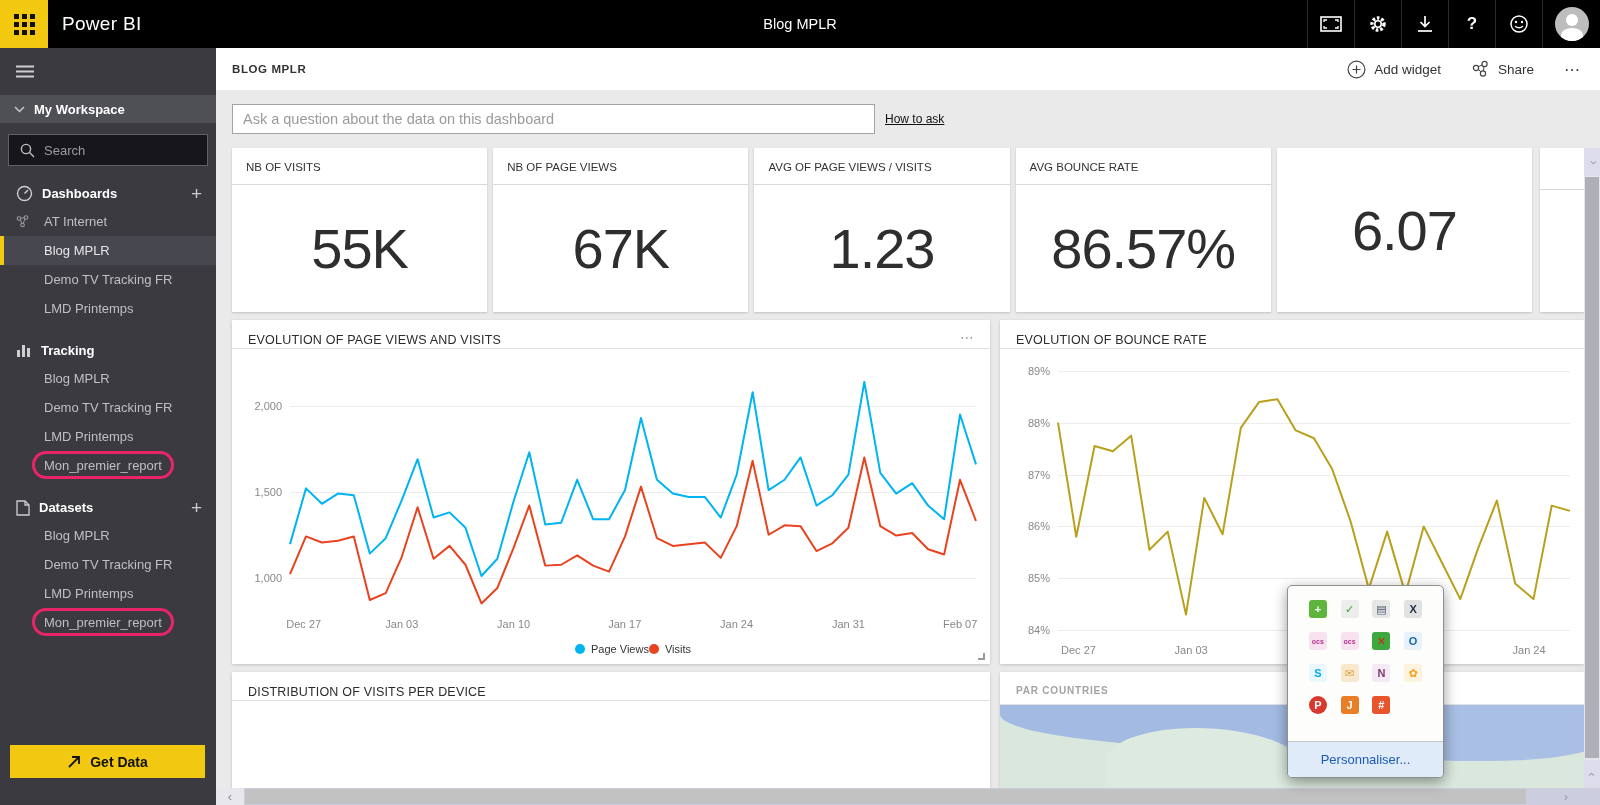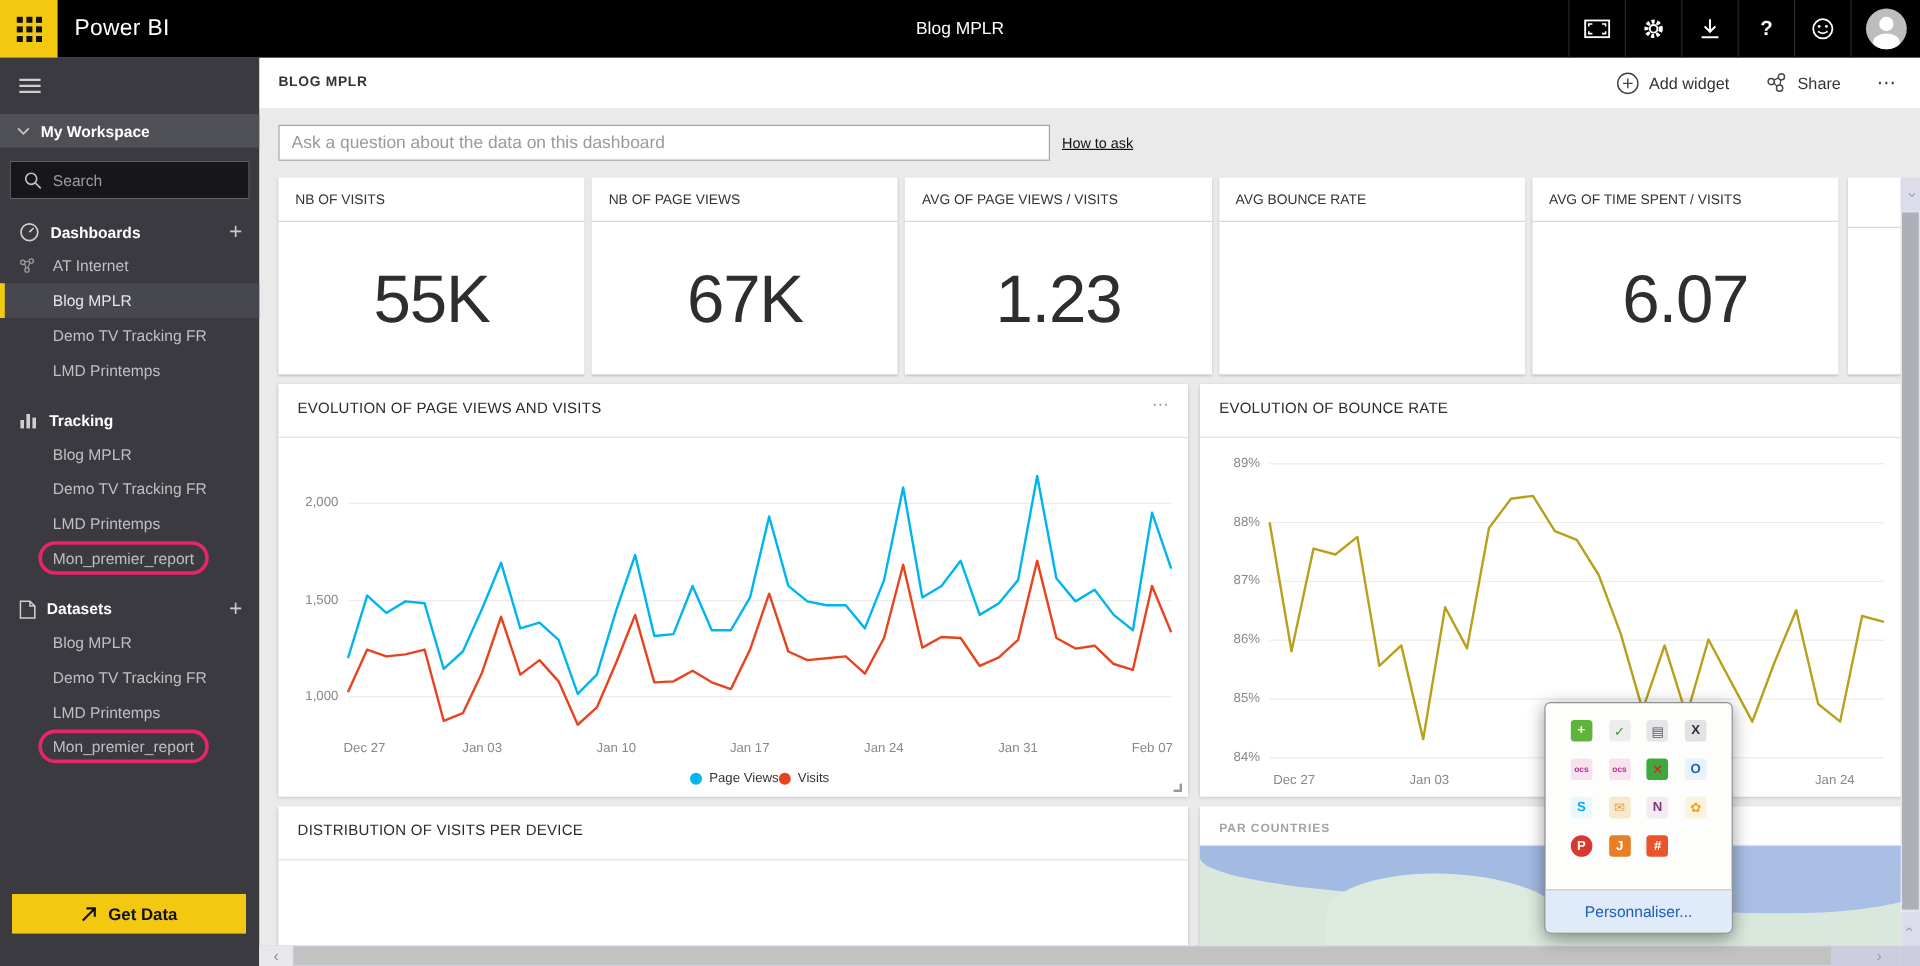--- a/index.html
+++ b/index.html
@@ -49,21 +49,21 @@
   .howto { margin-left:10px; font-size:12px; color:#111; text-decoration:underline; cursor:pointer; }
 
   .kpi-row { position:absolute; left:16px; top:100px; width:1300px; height:164px; display:flex; gap:6px;border-radius:28px; }
   .kpi { flex:1; background:#fff; box-shadow:0 1px 2px rgba(0,0,0,.18); display:flex; flex-direction:column; cursor:pointer; }
   .kpi-title { padding:13px 14px 11px 14px; font-size:11.5px; color:#333; border-bottom:1px solid #D8D8D8; white-space:nowrap; overflow:hidden; }
   .kpi-body { flex:1; display:flex; align-items:center; justify-content:center; font-size:56px; font-weight:200; color:#2E2E2E; letter-spacing:-1px; }
   .kpi-partial { position:absolute; top:100px; left:1324px; right:16px; height:164px; background:#fff; box-shadow:0 1px 2px rgba(0,0,0,.18); }
   .kpi-partial::after { content:""; position:absolute; left:0; right:0; top:41px; height:1px; background:#D8D8D8; }
 
   .tile { position:absolute; background:#fff; box-shadow:0 1px 3px rgba(0,0,0,.18); display:flex; flex-direction:column; overflow:hidden; }
-  .tile-head { display:flex; align-items:flex-start; justify-content:space-between; padding:13px 14px 17px 16px; border-bottom:1px solid #E2E2E2; }
+  .tile-head { display:flex; align-items:flex-start; justify-content:space-between; padding:13px 14px 1px 16px; border-bottom:1px solid #E2E2E2; }
   .tile-title { font-size:12.5px; color:#2B2B2B; letter-spacing:.2px; }
   .tile-menu { font-size:14px; color:#999; letter-spacing:2px; line-height:8px; cursor:pointer; }
   #tile-lines { left:16px; top:272px; width:758px; height:344px; }
   #tile-bounce { left:784px; top:272px; width:584px; height:344px; }
   #tile-device { left:16px; top:624px; width:758px; height:116px; }
   #tile-map { left:784px; top:624px; width:584px; height:116px; }
 
   .line-chart { position:relative; flex:1; display:flex; flex-direction:column; padding:14px 14px 2px 58px; }
   .plot { position:relative; flex:1; }
   .plot svg { position:absolute; left:0; top:0; width:100%; height:100%; overflow:visible; }
@@ -291,23 +291,23 @@
     <div class="kpi">
       <div class="kpi-title">NB OF PAGE VIEWS</div>
       <div class="kpi-body">67K</div>
     </div>
     <div class="kpi">
       <div class="kpi-title">AVG OF PAGE VIEWS / VISITS</div>
       <div class="kpi-body">1.23</div>
     </div>
     <div class="kpi">
       <div class="kpi-title">AVG BOUNCE RATE</div>
+      <div class="kpi-body">86.57%</div>
     </div>
     <div class="kpi">
-      <div class="kpi-title">AVG OF TIME SPENT / VISITS</div>
       <div class="kpi-body">6.07</div>
     </div>
   </div>
   <div class="kpi-partial"></div>
 
   <div class="tile" id="tile-lines">
     <div class="tile-head">
       <span class="tile-title">EVOLUTION OF PAGE VIEWS AND VISITS</span>
       <span class="tile-menu">⋯</span>
     </div>

